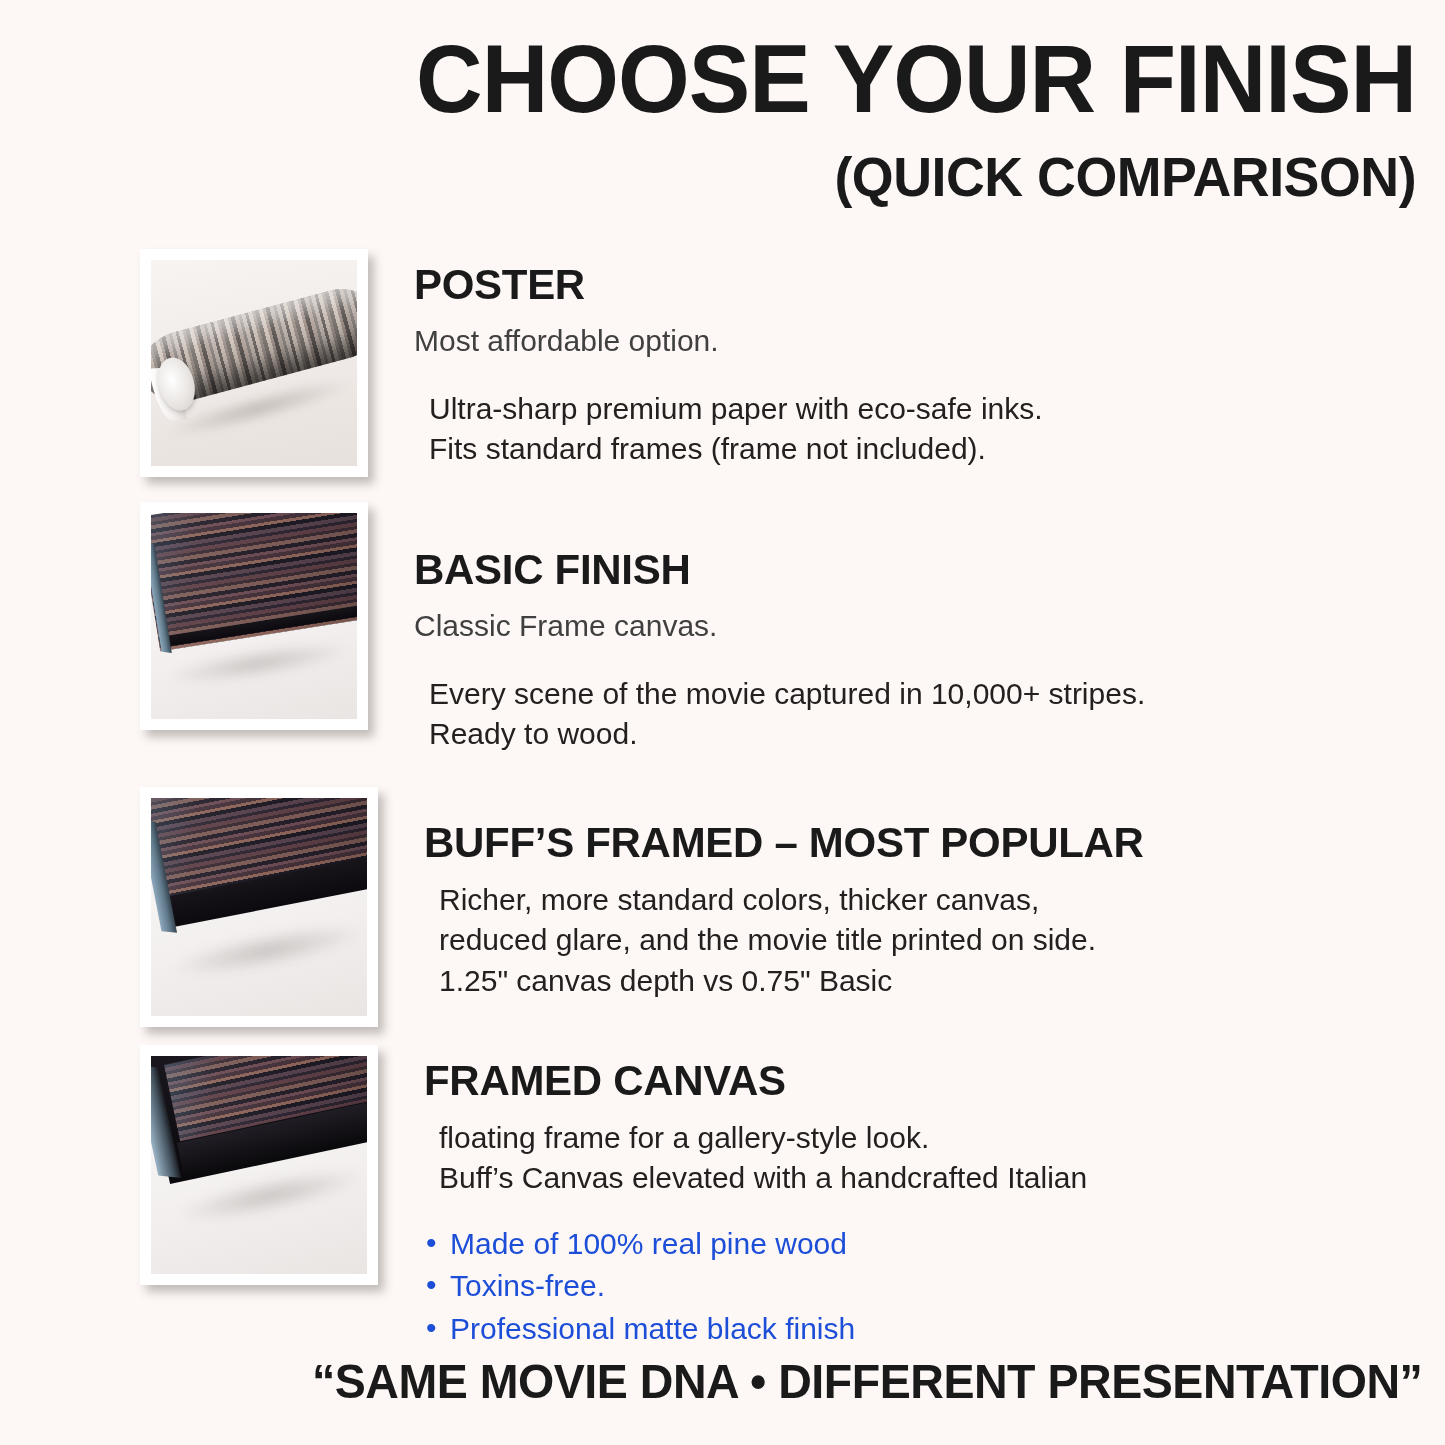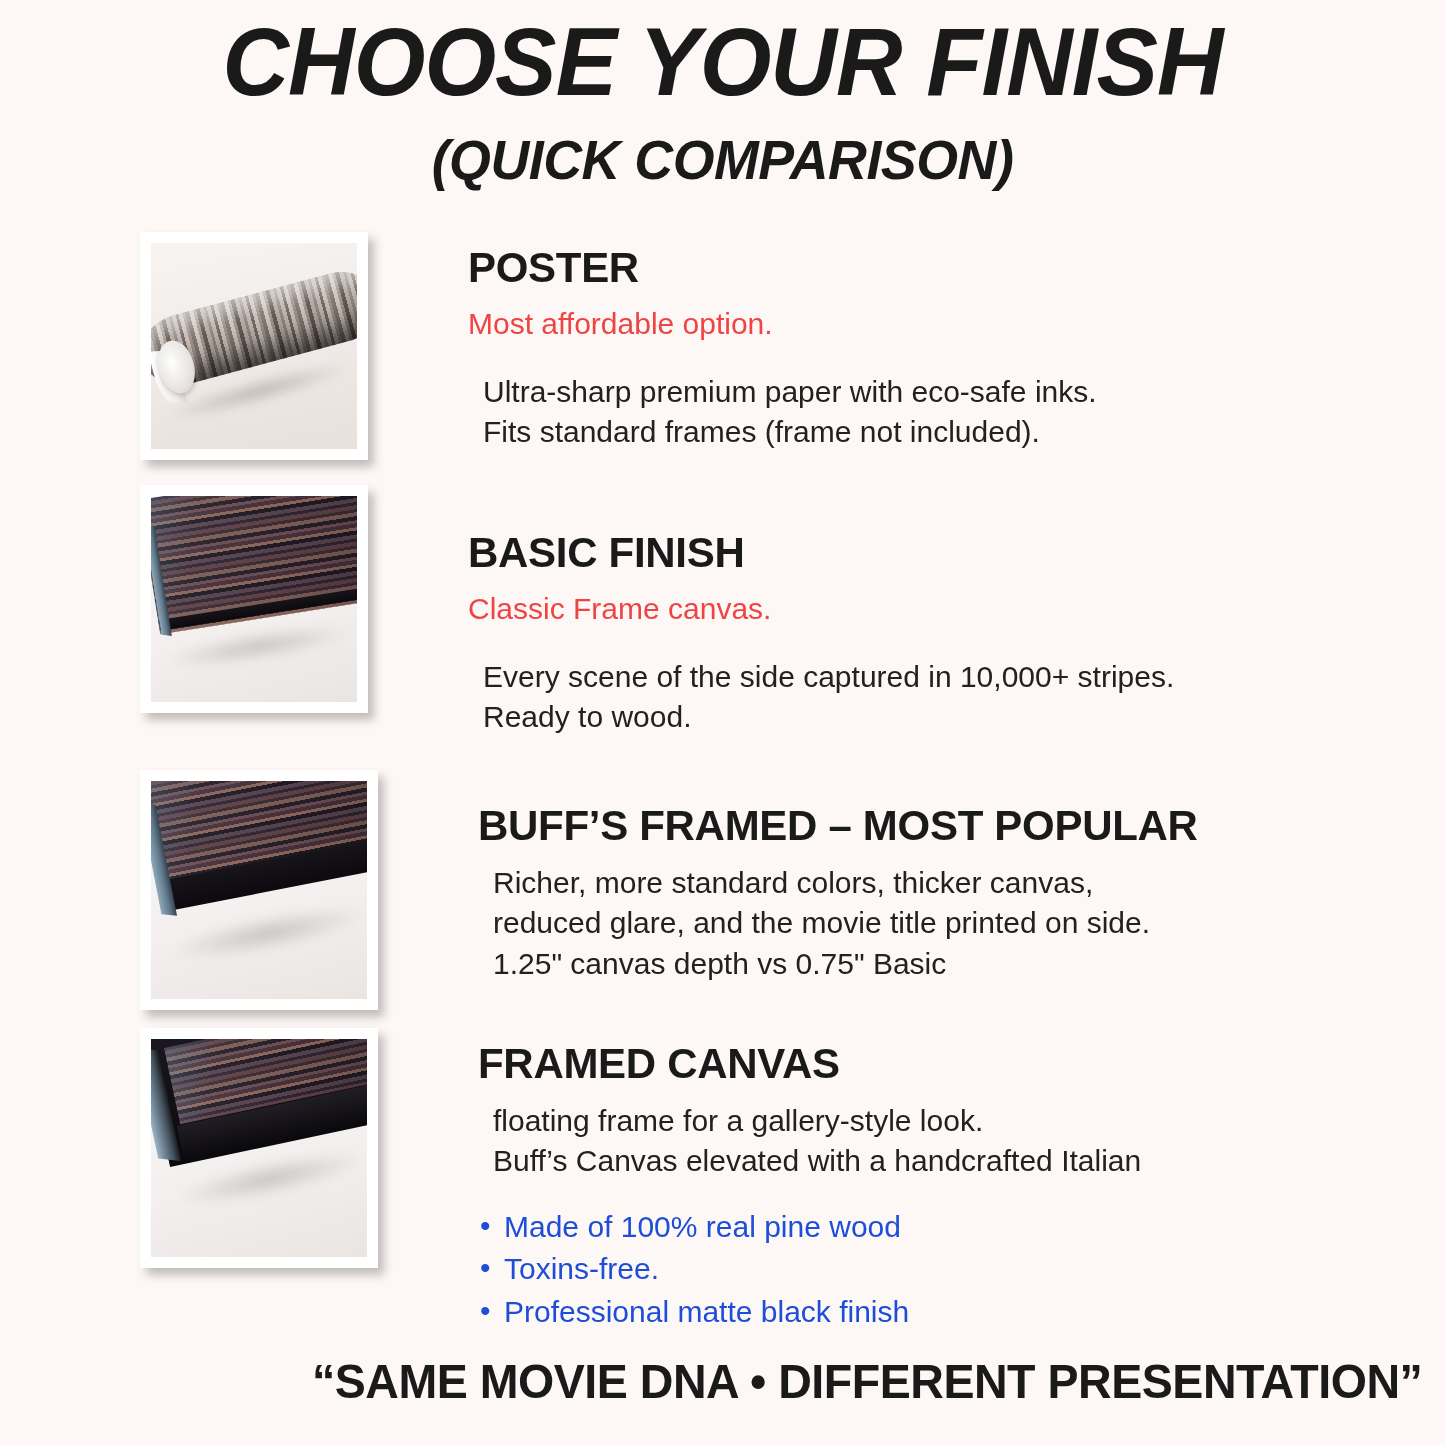--- a/index.html
+++ b/index.html
@@ -18,23 +18,22 @@
 
   .page {
     width: 1445px;
     height: 1445px;
     position: relative;
     box-sizing: border-box;
   }
 
   
   .header {
-    text-align: center;
-    padding-top: 14px;
-    font-style: italic;
+    text-align: right;
+    padding-top: 31px;
   }
   .title {
     font-size: 96px;
     font-weight: 700;
     letter-spacing: -1px;
     line-height: 1.0;
     margin: 0;
     transform: scaleX(0.96);
     white-space: nowrap;
   }
@@ -265,42 +264,42 @@
     background: linear-gradient(90deg, #9bb4c6 0%, #43525e 70%, #1a1b20 100%);
   }
   .art-framed .floor {
     left: 10%; top: 56%; width: 90%; height: 16%;
     transform: rotate(-12deg);
   }
 
   
   .content {
     flex: 1 1 auto;
-    padding-left: 100px;
+    padding-left: 46px;
     padding-top: 6px;
   }
   .content.pad-a  { padding-top: 14px; }
   .content.pad-b  { padding-top: 46px; }
   .content.pad-c  { padding-top: 34px; }
   .content.pad-d  { padding-top: 14px; }
 
   .item-title {
     font-size: 42px;
     font-weight: 700;
     letter-spacing: -0.3px;
     margin: 0 0 14px 0;
     line-height: 1.05;
     white-space: nowrap;
   }
   .item-lead {
     font-size: 30px;
     font-weight: 400;
     line-height: 1.32;
     margin: 0 0 28px 0;
-    color: #ef4444;
+    color: #404040;
   }
   .item-body {
     font-size: 30px;
     font-weight: 400;
     line-height: 1.34;
     margin: 15px;
     color: #23201f;
   }
   .item-body .ln { display: block; }
 
@@ -385,21 +384,21 @@
               <div class="sideedge"></div>
               <div class="leftedge"></div>
             </div>
           </div>
         </div>
       </div>
       <div class="content pad-b">
         <h3 class="item-title">BASIC FINISH</h3>
         <p class="item-lead">Classic Frame canvas.</p>
         <p class="item-body">
-          <span class="ln">Every scene of the side captured in 10,000+ stripes.</span>
+          <span class="ln">Every scene of the movie captured in 10,000+ stripes.</span>
           <span class="ln">Ready to wood.</span>
         </p>
       </div>
     </div>
 
     <div class="row t-size-b">
       <div class="thumb-wrap">
         <div class="thumb">
           <div class="thumb-inner">
             <div class="art-canvas art-buff">

